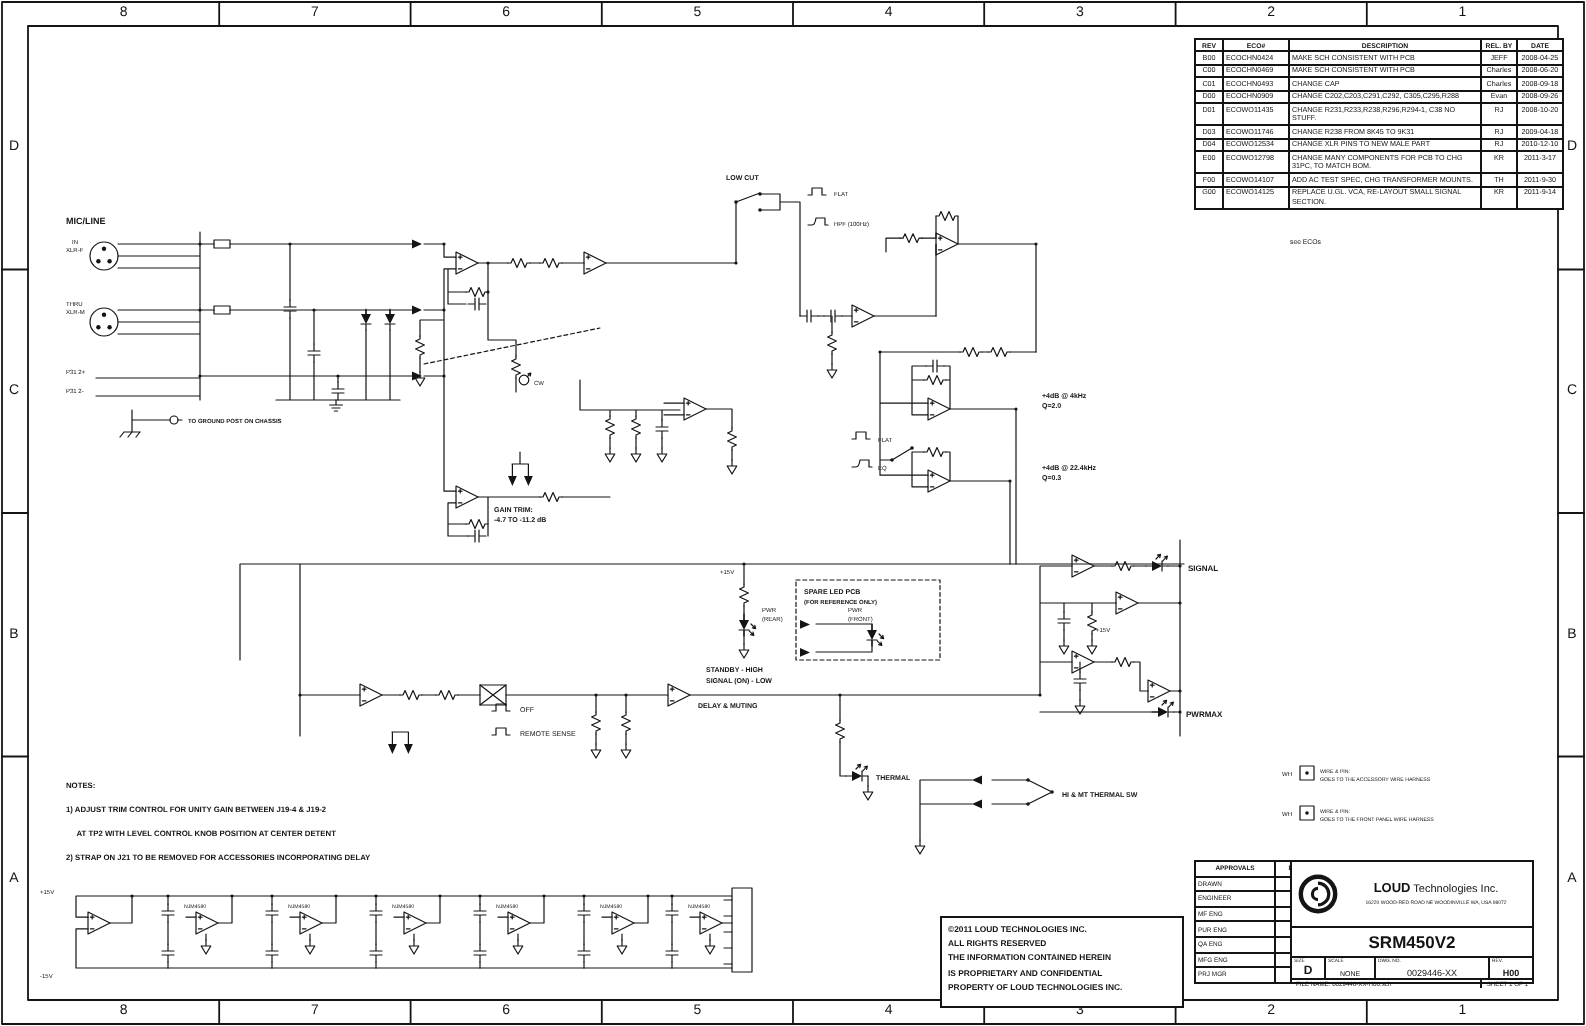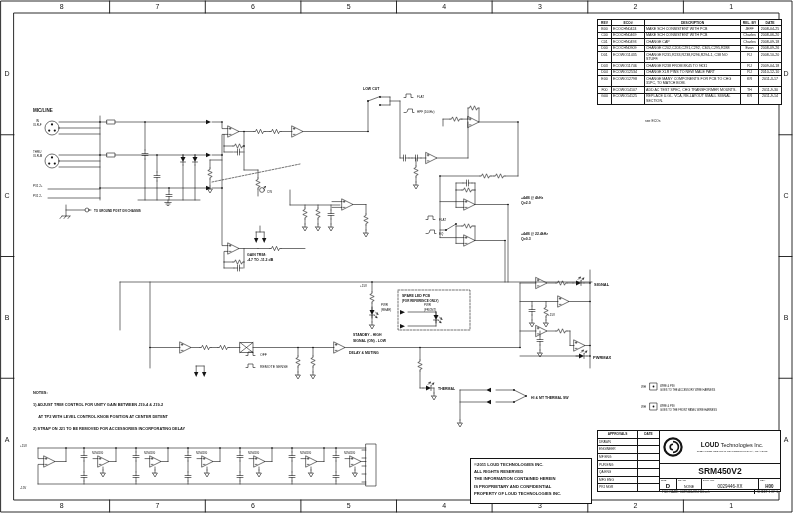--- a/index.html
+++ b/index.html
@@ -17,21 +17,21 @@
 #schem text{stroke:none;fill:#141414;font-family:"Liberation Sans",sans-serif}
 .t26{font-size:2.6px}.t3{font-size:3px}.t35{font-size:3.5px}.t4{font-size:4px}.t45{font-size:4.5px}.bold{font-weight:bold}
 .revtbl{border-collapse:collapse;table-layout:fixed;width:184px;background:#fff;border:1px solid #141414}
 .revtbl th,.revtbl td{border:.5px solid #141414;font-size:3.6px;line-height:1.25;padding:.5px 1px;vertical-align:top;overflow:hidden}
 .revtbl th{font-size:3.4px;text-align:center;font-weight:bold}
 .revtbl td.c{text-align:center}
 .footnote{font-size:3.4px}
 .apptbl{border-collapse:collapse;table-layout:fixed;width:62px;background:#fff;border:1px solid #141414}
 .apptbl td,.apptbl th{border:.5px solid #141414;font-size:3.2px;padding:0 1px;height:7.6px}
 .apptbl th{font-weight:bold;text-align:center}
-.tblock{left:659px;top:430px;width:122px;height:62px;border:1px solid #141414;background:#fff;display:flex;flex-direction:column}
+.tblock{left:645px;top:430px;width:122px;height:62px;border:1px solid #141414;background:#fff;display:flex;flex-direction:column}
 .tb-logo{flex:0 0 33px;border-bottom:.5px solid #141414;display:flex;align-items:center;padding:1px 2px;gap:2px}
 .tb-co{display:flex;flex-direction:column;flex:1;align-items:center}
 .tb-coname{font-size:5.5px;white-space:nowrap}
 .tb-coname b{font-size:6.5px}
 .tb-addr{font-size:2.5px;margin-top:1.5px;white-space:nowrap}
 .tb-title{flex:0 0 15px;border-bottom:.5px solid #141414;display:flex;align-items:center;justify-content:center;font-weight:bold;font-size:8.5px}
 .tb-info{flex:0 0 11px;display:flex;border-bottom:.5px solid #141414}
 .tb-info>div{border-right:.5px solid #141414;position:relative;display:flex;align-items:flex-end;justify-content:center;padding-bottom:.5px}
 .tb-info>div:last-child{border-right:none}
 .lab{position:absolute;top:0;left:1px;font-size:2.4px}

